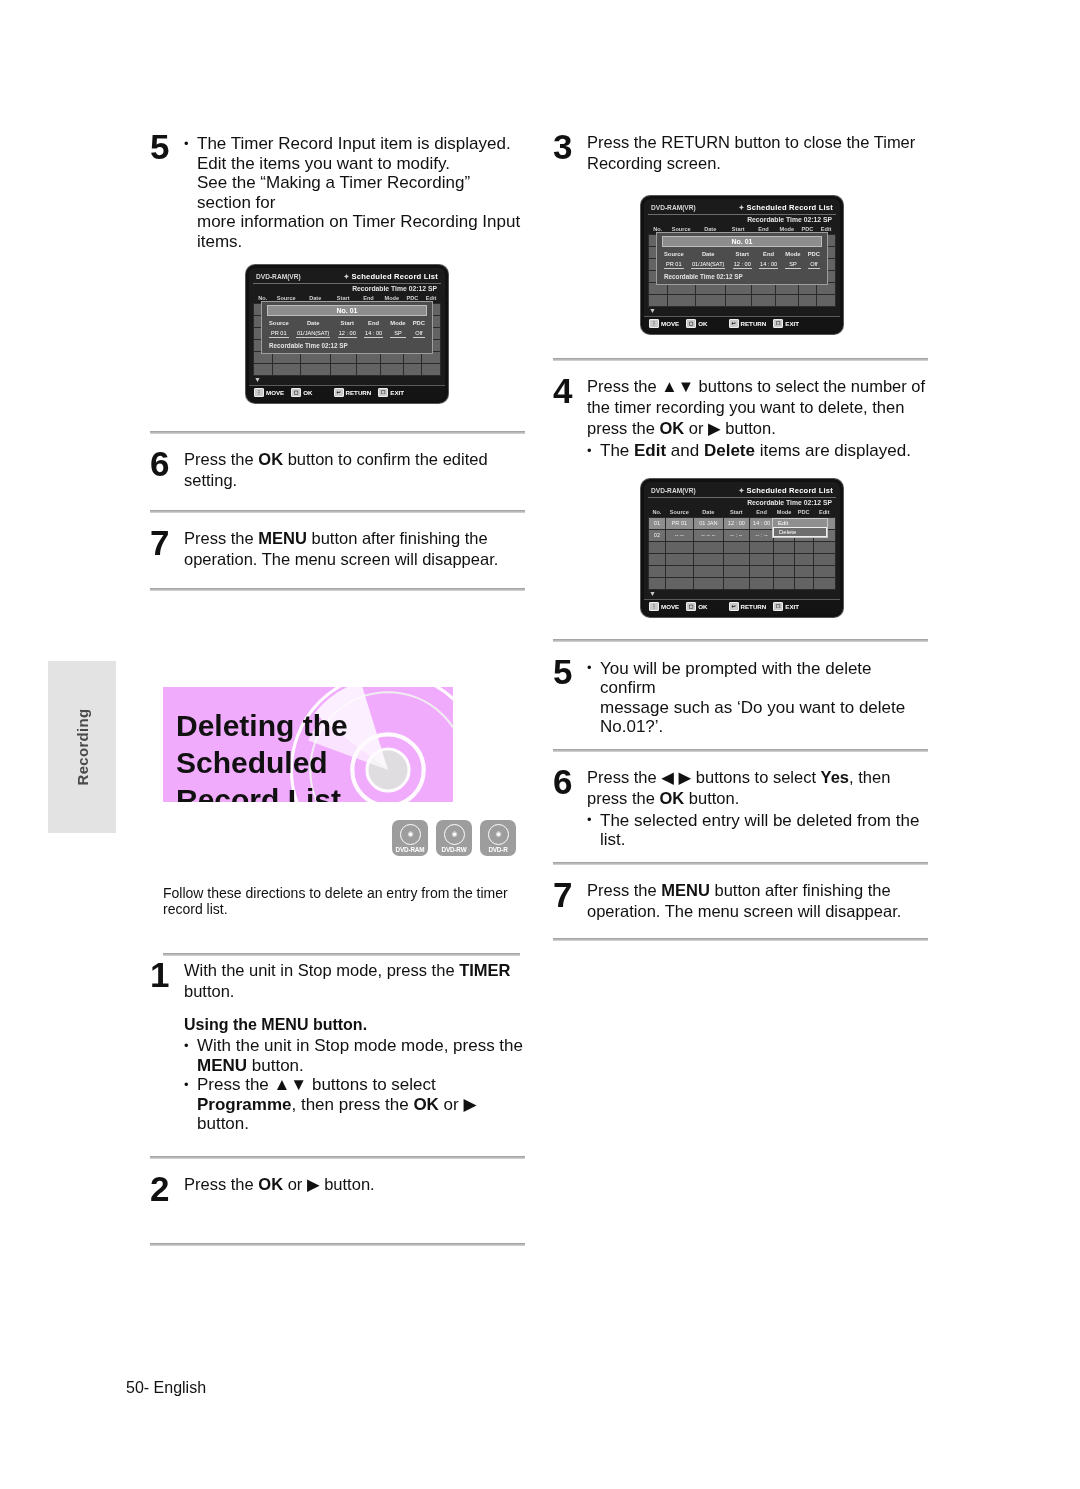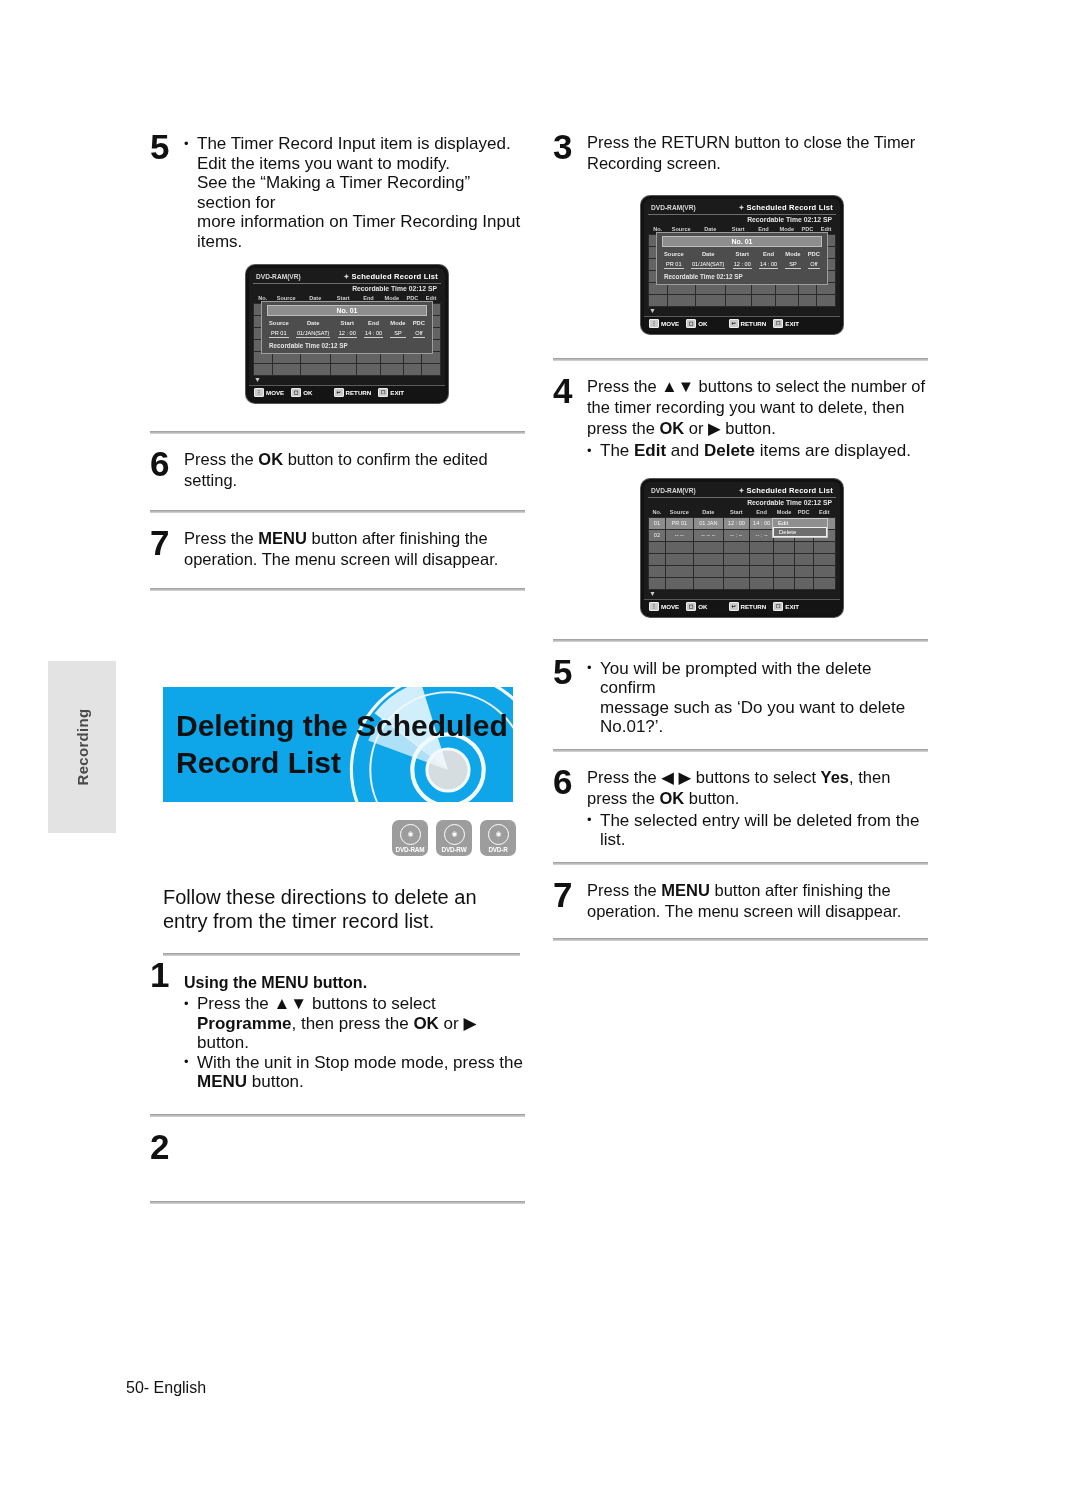--- a/index.html
+++ b/index.html
@@ -229,23 +229,23 @@
     font-size: 15px;
     font-weight: bold;
     color: #4a4a4a;
     letter-spacing: .3px;
   }
 
   .title-band {
     position: absolute;
     left: 163px;
     top: 687px;
-    width: 350px;
+    width: 290px;
     height: 115px;
-    background: #0ea5e9;
+    background: #f0abfc;
     overflow: hidden;
   }
   .title-band h1 {
     position: relative;
     margin: 0;
     padding: 20px 0 0 13px;
     font-size: 30px;
     line-height: 37px;
     font-weight: bold;
     color: #111;
@@ -287,22 +287,22 @@
     font-size: 7px;
     letter-spacing: -1px;
   }
   .badge .bt { font-size: 6.4px; font-weight: bold; letter-spacing: -0.2px; }
 
   .lead {
     position: absolute;
     left: 163px;
     top: 885px;
     width: 360px;
-    font-size: 20px;
-    line-height: 24px;
+    font-size: 14px;
+    line-height: 16px;
   }
 
   .rule-abs {
     position: absolute;
     height: 3px;
     background: linear-gradient(#9a9a9a, #d8d8d8);
   }
 
   .footer {
     position: absolute;
@@ -536,37 +536,45 @@
 
 <div class="lead">Follow these directions to delete an entry from the timer record list.</div>
 
 <div class="rule-abs" style="left:163px; top:953px; width:357px;"></div>
 
 <div style="position:absolute; left:150px; top:958px; width:375px;">
 
   <div class="step">
     <div class="step-num">1</div>
     <div class="step-body">
+      <div class="step-text">
+        <span>With the unit in Stop mode, press the </span><b>TIMER</b><span> button.</span>
+      </div>
       <div style="height:14px"></div>
       <div class="sub-head">Using the MENU button.</div>
       <ul class="sub-list">
         <li>
+          <span>With the unit in Stop mode mode, press the </span><b>MENU</b><span> button.</span>
+        </li>
+        <li>
           <span>Press the </span><b>▲▼</b><span> buttons to select </span><b>Programme</b><span>, then press the </span><b>OK</b><span> or </span><span>▶</span><span> button.</span>
         </li>
-        <li>
-          <span>With the unit in Stop mode mode, press the </span><b>MENU</b><span> button.</span>
-        </li>
       </ul>
     </div>
   </div>
 
   <div class="rule" style="margin-top:22px"></div>
 
   <div class="step">
     <div class="step-num">2</div>
+    <div class="step-body">
+      <div class="step-text">
+        <span>Press the </span><b>OK</b><span> or </span><span>▶</span><span> button.</span>
+      </div>
+    </div>
   </div>
 
   <div class="rule" style="margin-top:38px"></div>
 </div>
 
 <div class="col-right">
 
   <div class="step">
     <div class="step-num">3</div>
     <div class="step-body">

